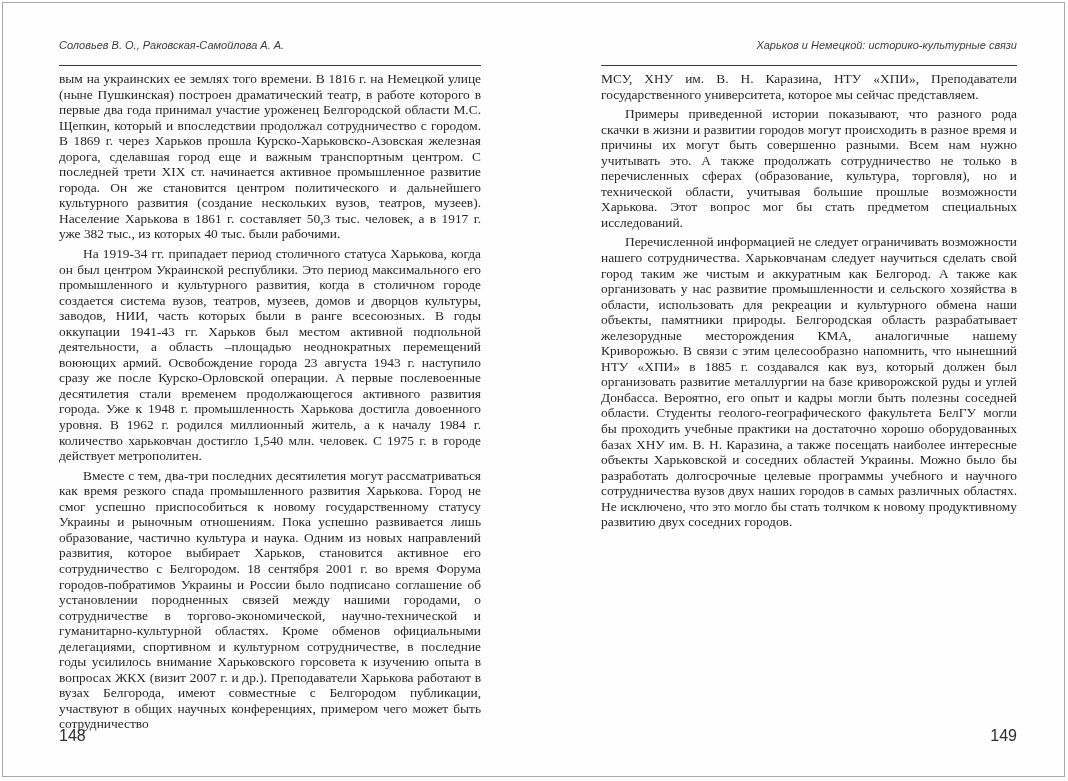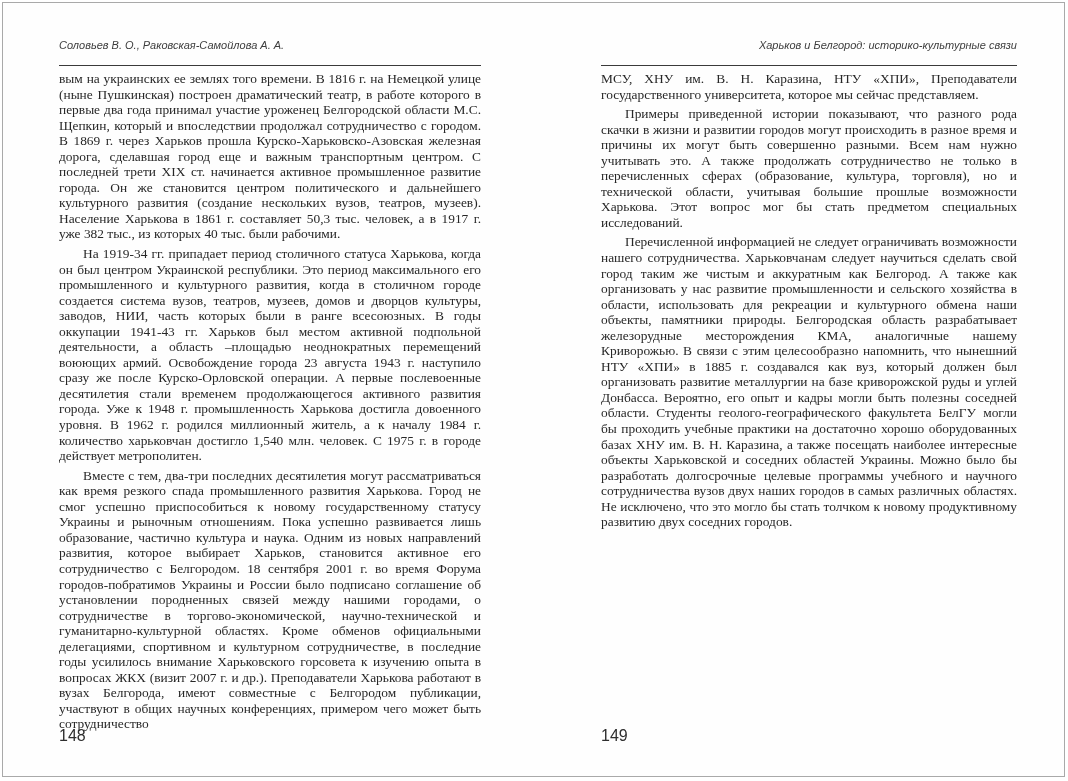--- a/index.html
+++ b/index.html
@@ -62,40 +62,40 @@
   .page-body p.indent { text-indent: 24px; }
 
   .page-number {
     position: absolute;
     top: 724px;
     left: 0; right: 0;
     font-size: 16px;
     color: #2e2e2e;
   }
   .page-number.align-left  { text-align: left; }
-  .page-number.align-right { text-align: left; }
+  .page-number.align-right { text-align: right; }
 </style>
 </head>
 <body>
 
 <div class="canvas">
   <div class="sheet">
 
     <div class="page left">
       <div class="running-header align-left">Соловьев В. О., Раковская-Самойлова А. А.</div>
       <div class="page-body">
         <p>вым на украинских ее землях того времени. В 1816 г. на Немецкой улице (ныне Пушкинская) построен драматический театр, в работе которого в первые два года принимал участие уроженец Белгородской области М.С. Щепкин, который и впоследствии продолжал сотрудничество с городом. В 1869 г. через Харьков прошла Курско-Харьковско-Азовская железная дорога, сделавшая город еще и важным транспортным центром. С последней трети XIX ст. начинается активное промышленное развитие города. Он же становится центром политического и дальнейшего культурного развития (создание нескольких вузов, театров, музеев). Население Харькова в 1861 г. составляет 50,3 тыс. человек, а в 1917 г. уже 382 тыс., из которых 40 тыс. были рабочими.</p>
         <p class="indent">На 1919-34 гг. припадает период столичного статуса Харькова, когда он был центром Украинской республики. Это период максимального его промышленного и культурного развития, когда в столичном городе создается система вузов, театров, музеев, домов и дворцов культуры, заводов, НИИ, часть которых были в ранге всесоюзных. В годы оккупации 1941-43 гг. Харьков был местом активной подпольной деятельности, а область –площадью неоднократных перемещений воюющих армий. Освобождение города 23 августа 1943 г. наступило сразу же после Курско-Орловской операции. А первые послевоенные десятилетия стали временем продолжающегося активного развития города. Уже к 1948 г. промышленность Харькова достигла довоенного уровня. В 1962 г. родился миллионный житель, а к началу 1984 г. количество харьковчан достигло 1,540 млн. человек. С 1975 г. в городе действует метрополитен.</p>
         <p class="indent">Вместе с тем, два-три последних десятилетия могут рассматриваться как время резкого спада промышленного развития Харькова. Город не смог успешно приспособиться к новому государственному статусу Украины и рыночным отношениям. Пока успешно развивается лишь образование, частично культура и наука. Одним из новых направлений развития, которое выбирает Харьков, становится активное его сотрудничество с Белгородом. 18 сентября 2001 г. во время Форума городов-побратимов Украины и России было подписано соглашение об установлении породненных связей между нашими городами, о сотрудничестве в торгово-экономической, научно-технической и гуманитарно-культурной областях. Кроме обменов официальными делегациями, спортивном и культурном сотрудничестве, в последние годы усилилось внимание Харьковского горсовета к изучению опыта в вопросах ЖКХ (визит 2007 г. и др.). Преподаватели Харькова работают в вузах Белгорода, имеют совместные с Белгородом публикации, участвуют в общих научных конференциях, примером чего может быть сотрудничество</p>
       </div>
       <div class="page-number align-left">148</div>
     </div>
 
     <div class="page right">
-      <div class="running-header align-right">Харьков и Белгород: историко-культурные связи</div>
+      <div class="running-header align-right">Харьков и Немецкой: историко-культурные связи</div>
       <div class="page-body">
         <p>МСУ, ХНУ им. В. Н. Каразина, НТУ «ХПИ», Преподаватели государственного университета, которое мы сейчас представляем.</p>
         <p class="indent">Примеры приведенной истории показывают, что разного рода скачки в жизни и развитии городов могут происходить в разное время и причины их могут быть совершенно разными. Всем нам нужно учитывать это. А также продолжать сотрудничество не только в перечисленных сферах (образование, культура, торговля), но и технической области, учитывая большие прошлые возможности Харькова. Этот вопрос мог бы стать предметом специальных исследований.</p>
         <p class="indent">Перечисленной информацией не следует ограничивать возможности нашего сотрудничества. Харьковчанам следует научиться сделать свой город таким же чистым и аккуратным как Белгород. А также как организовать у нас развитие промышленности и сельского хозяйства в области, использовать для рекреации и культурного обмена наши объекты, памятники природы. Белгородская область разрабатывает железорудные месторождения КМА, аналогичные нашему Криворожью. В связи с этим целесообразно напомнить, что нынешний НТУ «ХПИ» в 1885 г. создавался как вуз, который должен был организовать развитие металлургии на базе криворожской руды и углей Донбасса. Вероятно, его опыт и кадры могли быть полезны соседней области. Студенты геолого-географического факультета БелГУ могли бы проходить учебные практики на достаточно хорошо оборудованных базах ХНУ им. В. Н. Каразина, а также посещать наиболее интересные объекты Харьковской и соседних областей Украины. Можно было бы разработать долгосрочные целевые программы учебного и научного сотрудничества вузов двух наших городов в самых различных областях. Не исключено, что это могло бы стать толчком к новому продуктивному развитию двух соседних городов.</p>
       </div>
       <div class="page-number align-right">149</div>
     </div>
 
   </div>
 </div>

